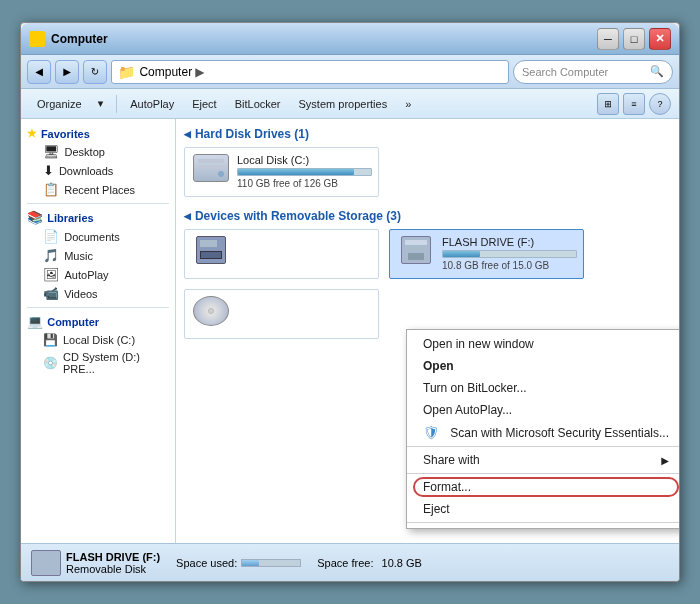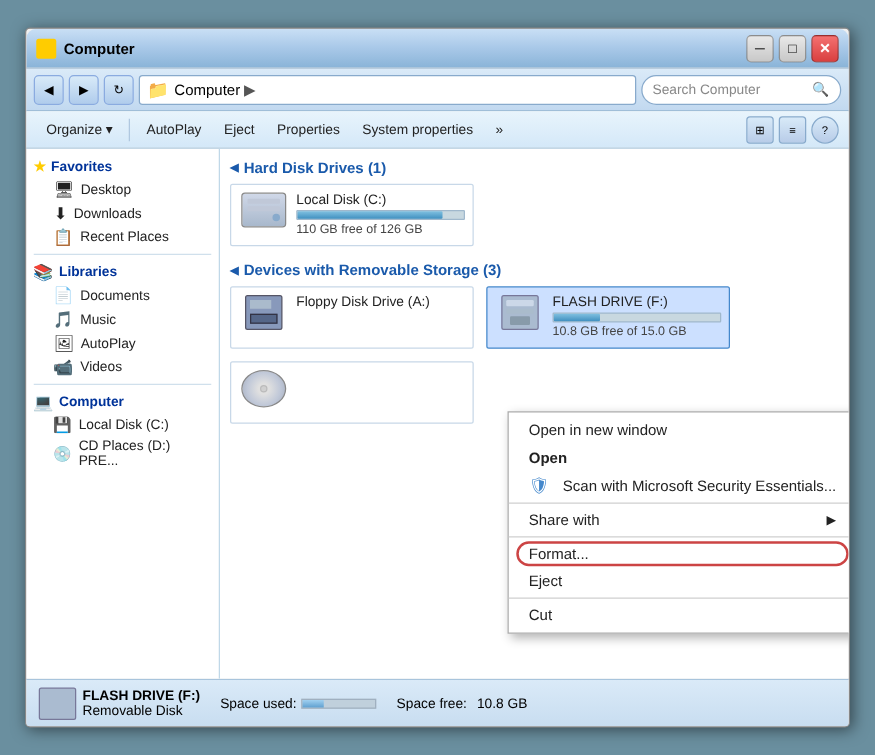--- a/index.html
+++ b/index.html
@@ -121,21 +121,21 @@
       border-bottom: 1px solid #b0cce0;
     }
     .toolbar-item {
       height: 22px;
       padding: 0 8px;
       display: flex; align-items: center;
       cursor: pointer;
       font-size: 11px;
       color: #222;
       border-radius: 3px;
-      gap: 3px;
+      gap: 16px;
     }
     .toolbar-sep { width: 1px; height: 18px; background: #b0c8e0; margin: 0 3px; }
     .toolbar-right {
       margin-left: auto;
       display: flex;
       gap: 4px;
       align-items: center;
     }
     .view-btn {
       width: 22px; height: 22px;
@@ -390,21 +390,21 @@
       <span>▾</span>
     </div>
     <div class="toolbar-sep"></div>
     <div class="toolbar-item">
       <span>AutoPlay</span>
     </div>
     <div class="toolbar-item">
       <span>Eject</span>
     </div>
     <div class="toolbar-item">
-      <span>Properties</span>
+      <span>BitLocker</span>
     </div>
     <div class="toolbar-item">
       <span>System properties</span>
     </div>
     <div class="toolbar-item">
       <span>»</span>
     </div>
     <div class="toolbar-right">
       <div class="view-btn">⊞</div>
       <div class="view-btn">≡</div>
@@ -466,21 +466,21 @@
         <div class="sidebar-header">
           <span style="font-size:13px;">💻</span>
           <span>Computer</span>
         </div>
         <div class="sidebar-item">
           <span style="font-size:12px;">💾</span>
           <span>Local Disk (C:)</span>
         </div>
         <div class="sidebar-item">
           <span style="font-size:12px;">💿</span>
-          <span>CD Places (D:) PRE...</span>
+          <span>CD System (D:) PRE...</span>
         </div>
       </div>
     </div>
 
     <div class="content">
 
       <div class="section-header">
         <span>Hard Disk Drives (1)</span>
       </div>
       <div class="drives-grid">
@@ -509,23 +509,20 @@
       </div>
       <div class="drives-grid">
 
         <div class="drive-item">
           <div class="drive-icon-wrap">
             <div class="floppy-icon">
               <div style="position:absolute;top:3px;left:3px;right:8px;height:7px;background:#aabbcc;"></div>
               <div style="position:absolute;bottom:4px;left:3px;right:3px;height:8px;background:#556688;border:1px solid #334;"></div>
             </div>
           </div>
-          <div class="drive-info">
-            <div class="drive-name">Floppy Disk Drive (A:)</div>
-          </div>
         </div>
 
         <div class="drive-item selected">
           <div class="drive-icon-wrap">
             <div class="flash-icon">
               <div style="position:absolute;top:3px;left:3px;right:3px;height:5px;background:#ccd8e8;border-radius:1px;"></div>
               <div style="position:absolute;top:10px;left:3px;right:3px;height:4px;background:#aabccc;"></div>
               <div style="position:absolute;bottom:3px;left:6px;right:6px;height:7px;background:#889baa;border-radius:1px;"></div>
             </div>
           </div>
@@ -548,40 +545,43 @@
       </div>
     </div>
 
     <div class="context-menu">
       <div class="ctx-item">
         <span>Open in new window</span>
       </div>
       <div class="ctx-item" style="font-weight:bold;">
         <span>Open</span>
       </div>
+      <div class="ctx-item">
+        <span>Turn on BitLocker...</span>
+      </div>
+      <div class="ctx-item">
+        <span>Open AutoPlay...</span>
+      </div>
       <div class="ctx-item" style="display:flex;align-items:center;gap:6px;">
         <span style="color:#4488cc;font-size:13px;">🛡</span>
         <span>Scan with Microsoft Security Essentials...</span>
       </div>
       <div class="ctx-separator"></div>
       <div class="ctx-item">
         <span>Share with</span>
         <span class="ctx-arrow">▶</span>
       </div>
       <div class="ctx-separator"></div>
       <div class="ctx-item format-item">
         <span>Format...</span>
       </div>
       <div class="ctx-item">
         <span>Eject</span>
       </div>
       <div class="ctx-separator"></div>
-      <div class="ctx-item">
-        <span>Cut</span>
-      </div>
 
     </div>
   </div>
 
   <div class="statusbar">
     <div class="status-icon-area">
       <div class="status-drive-icon"></div>
       <div>
         <div style="font-weight:bold;">FLASH DRIVE (F:)</div>
         <div>Removable Disk</div>

